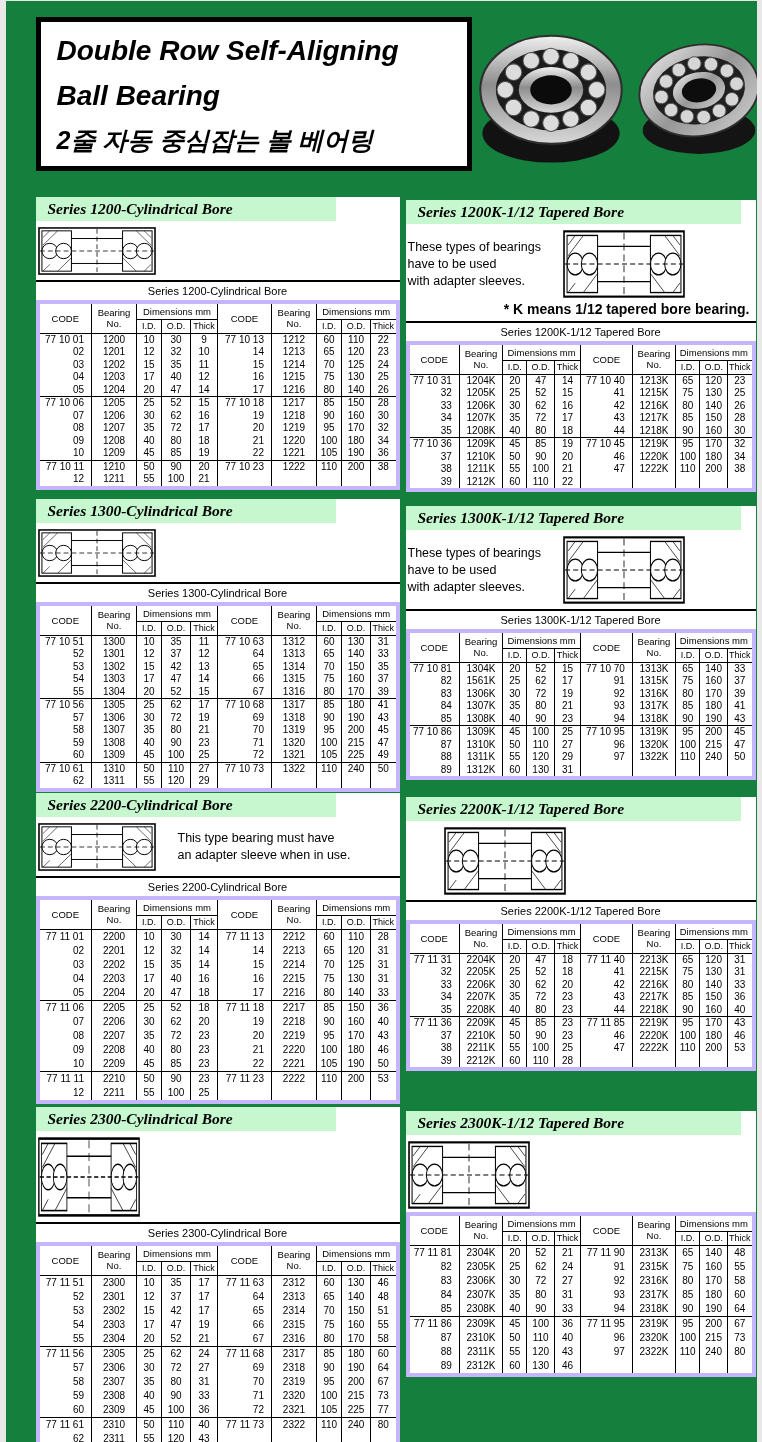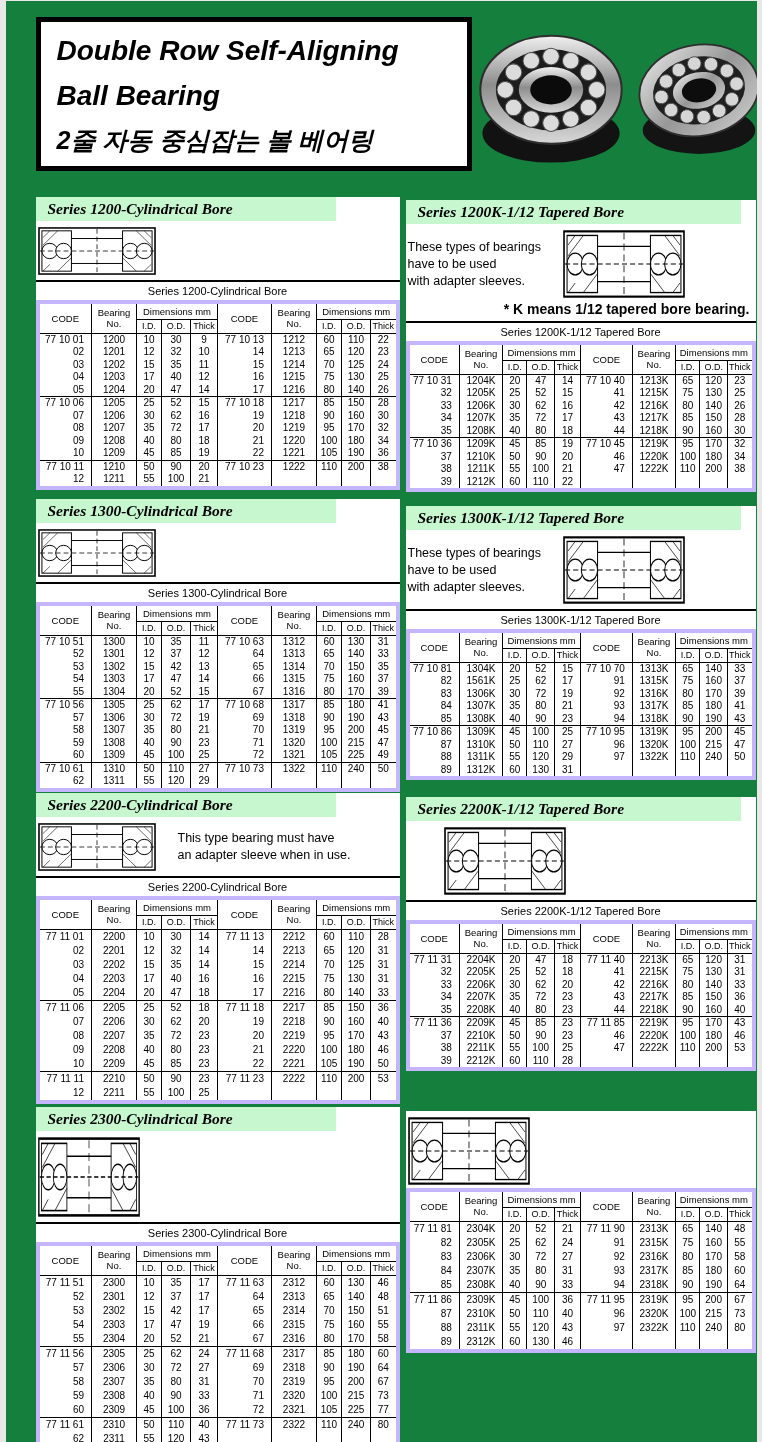--- a/index.html
+++ b/index.html
@@ -1466,20 +1466,23 @@
             <td class="c-brg"></td>
             <td class="num"></td>
             <td class="num"></td>
             <td class="num"></td>
           </tr>
         </tbody>
       </table>
   </div>
 
   <div class="sec colR tall" style="top:1110px">
+    <div class="sec-header">
+      <span>Series 2300K-1/12 Tapered Bore</span>
+    </div>
     <div class="sec-body">
       <div class="diagram d-k">
           <svg viewBox="0 0 120 50" preserveAspectRatio="none">
             <rect x="1" y="1" width="118" height="48" fill="none" stroke="#000" stroke-width="1.6"></rect>
             <rect x="4" y="4" width="30" height="42" fill="none" stroke="#000"></rect>
             <path d="M5 11 L12 4 M5 19 L20 4 M5 46 L12 39 M20 46 L34 32" stroke="#000" stroke-width="0.6" fill="none"></path>
             <circle cx="12" cy="25" r="8" fill="#fff" stroke="#000"></circle>
             <circle cx="26" cy="25" r="8" fill="#fff" stroke="#000"></circle>
             <rect x="86" y="4" width="30" height="42" fill="none" stroke="#000"></rect>
             <path d="M108 4 L115 11 M100 4 L115 19 M108 46 L115 39 M86 32 L100 46" stroke="#000" stroke-width="0.6" fill="none"></path>

